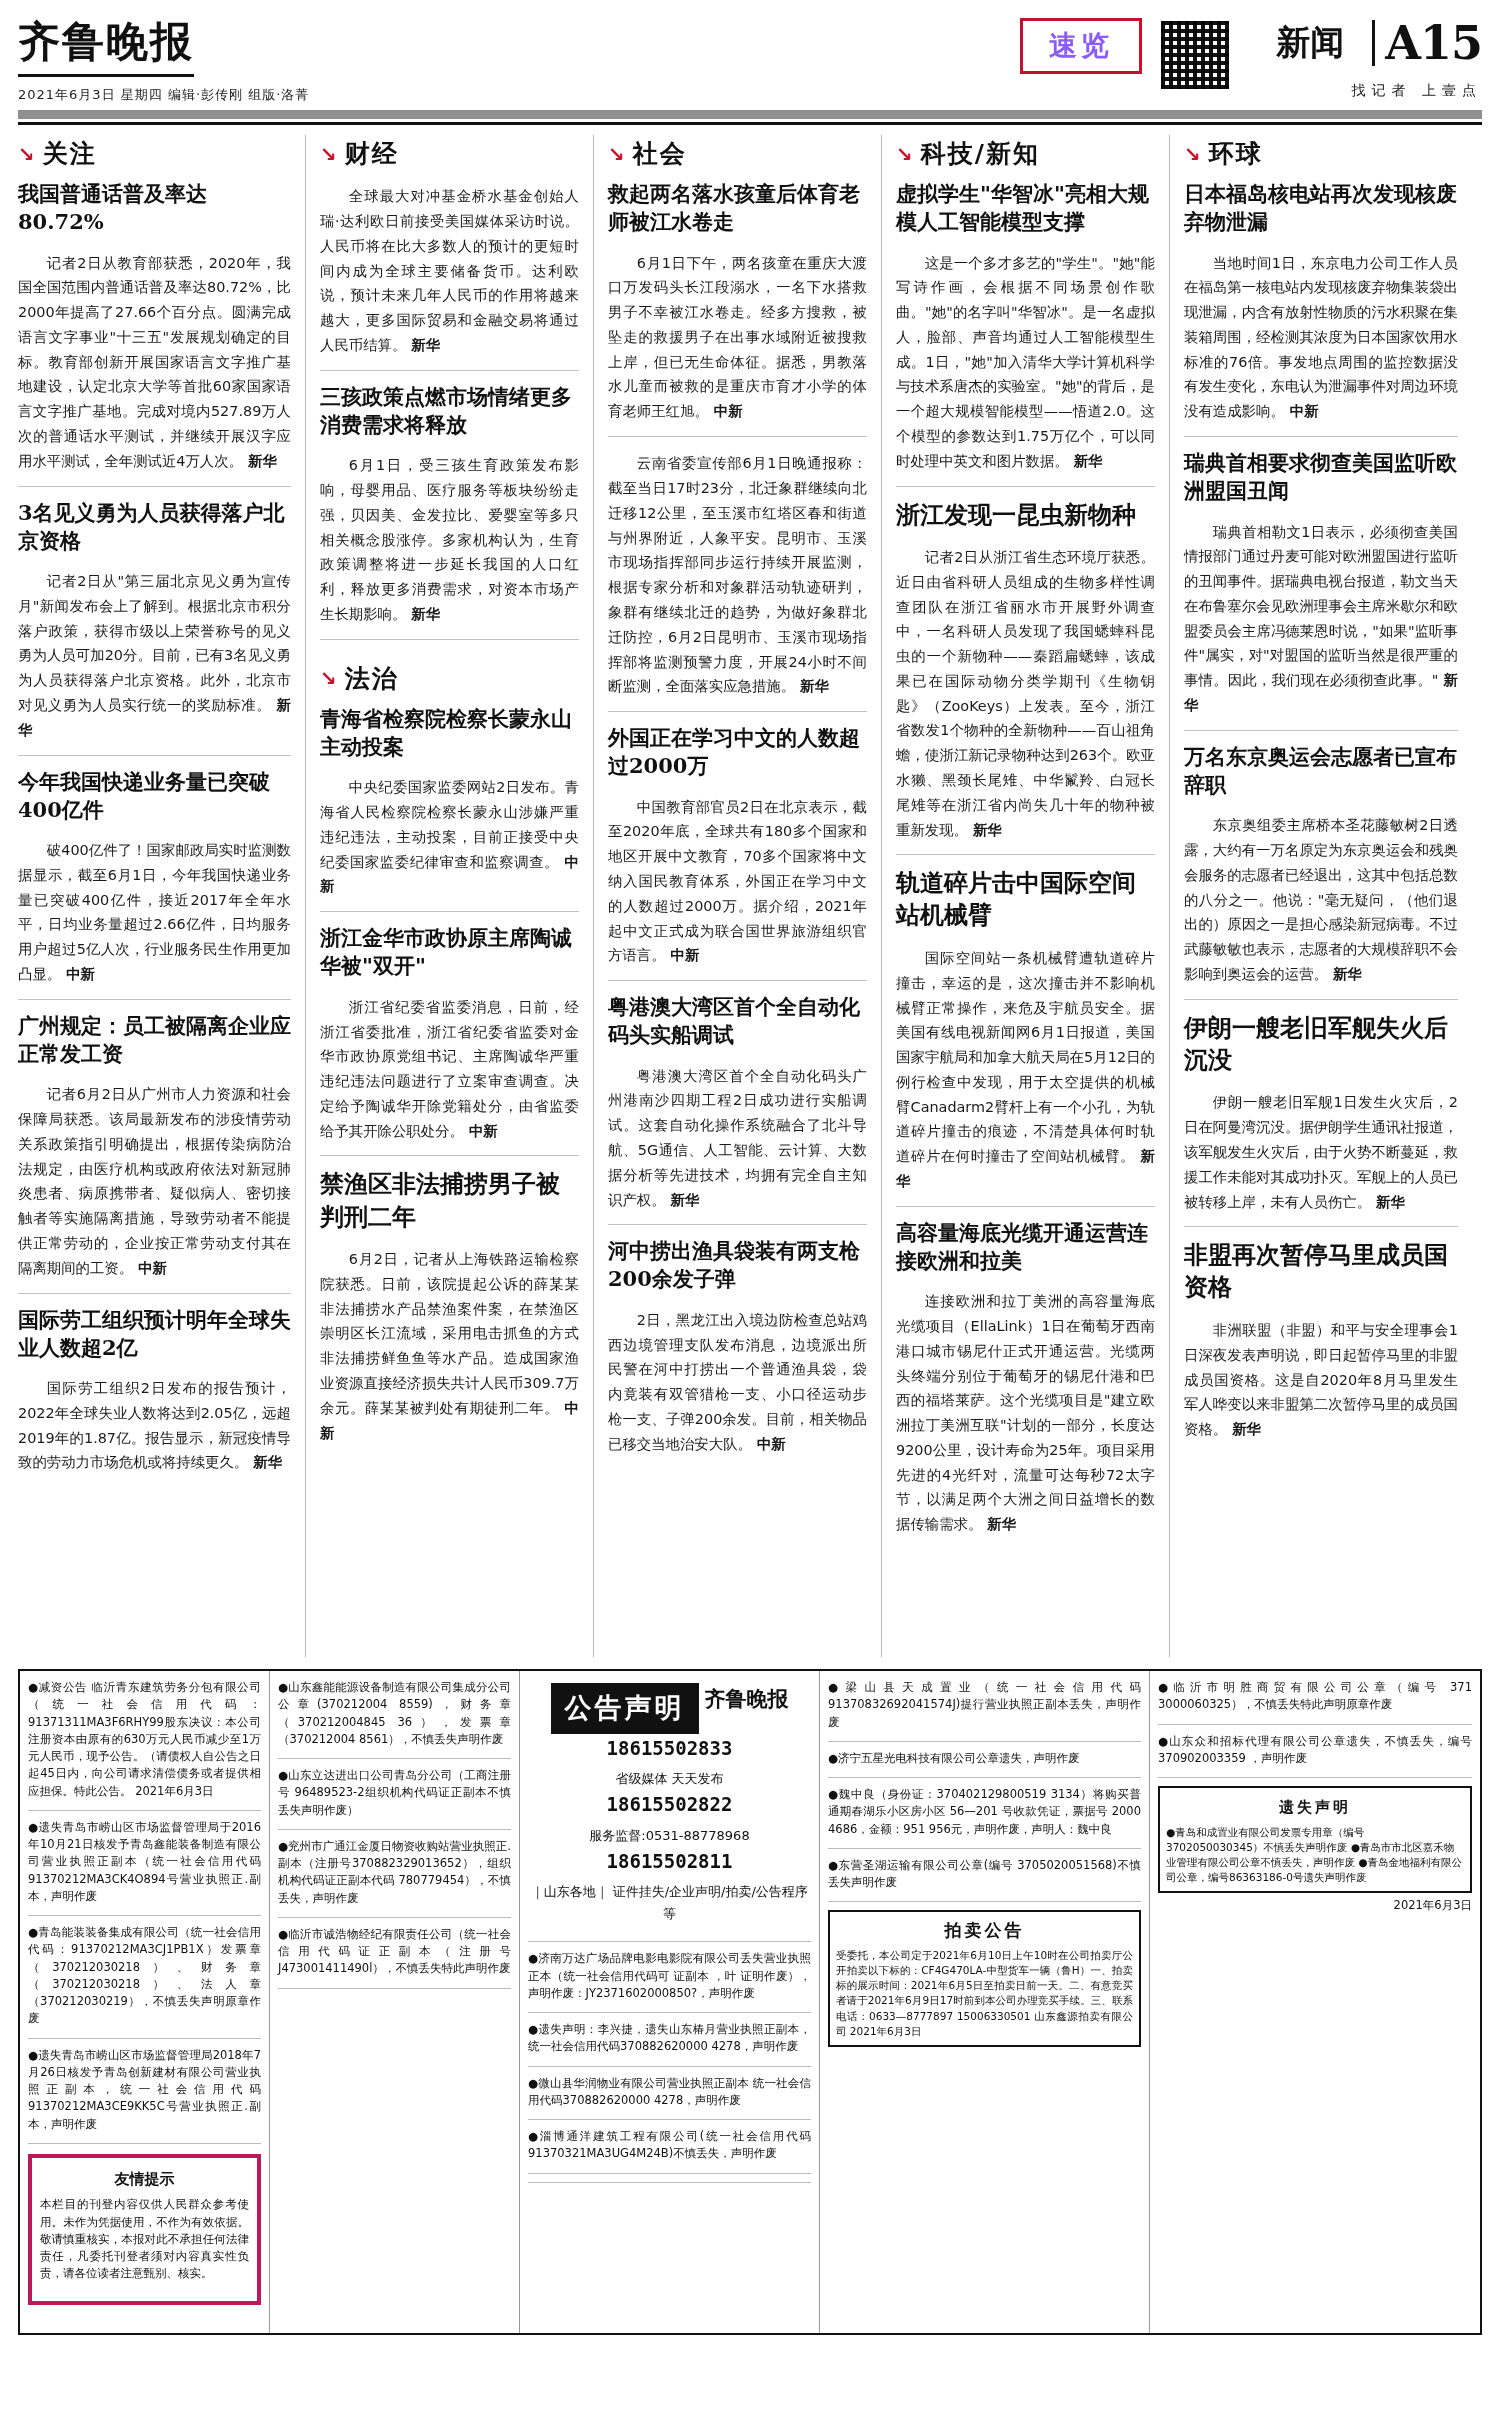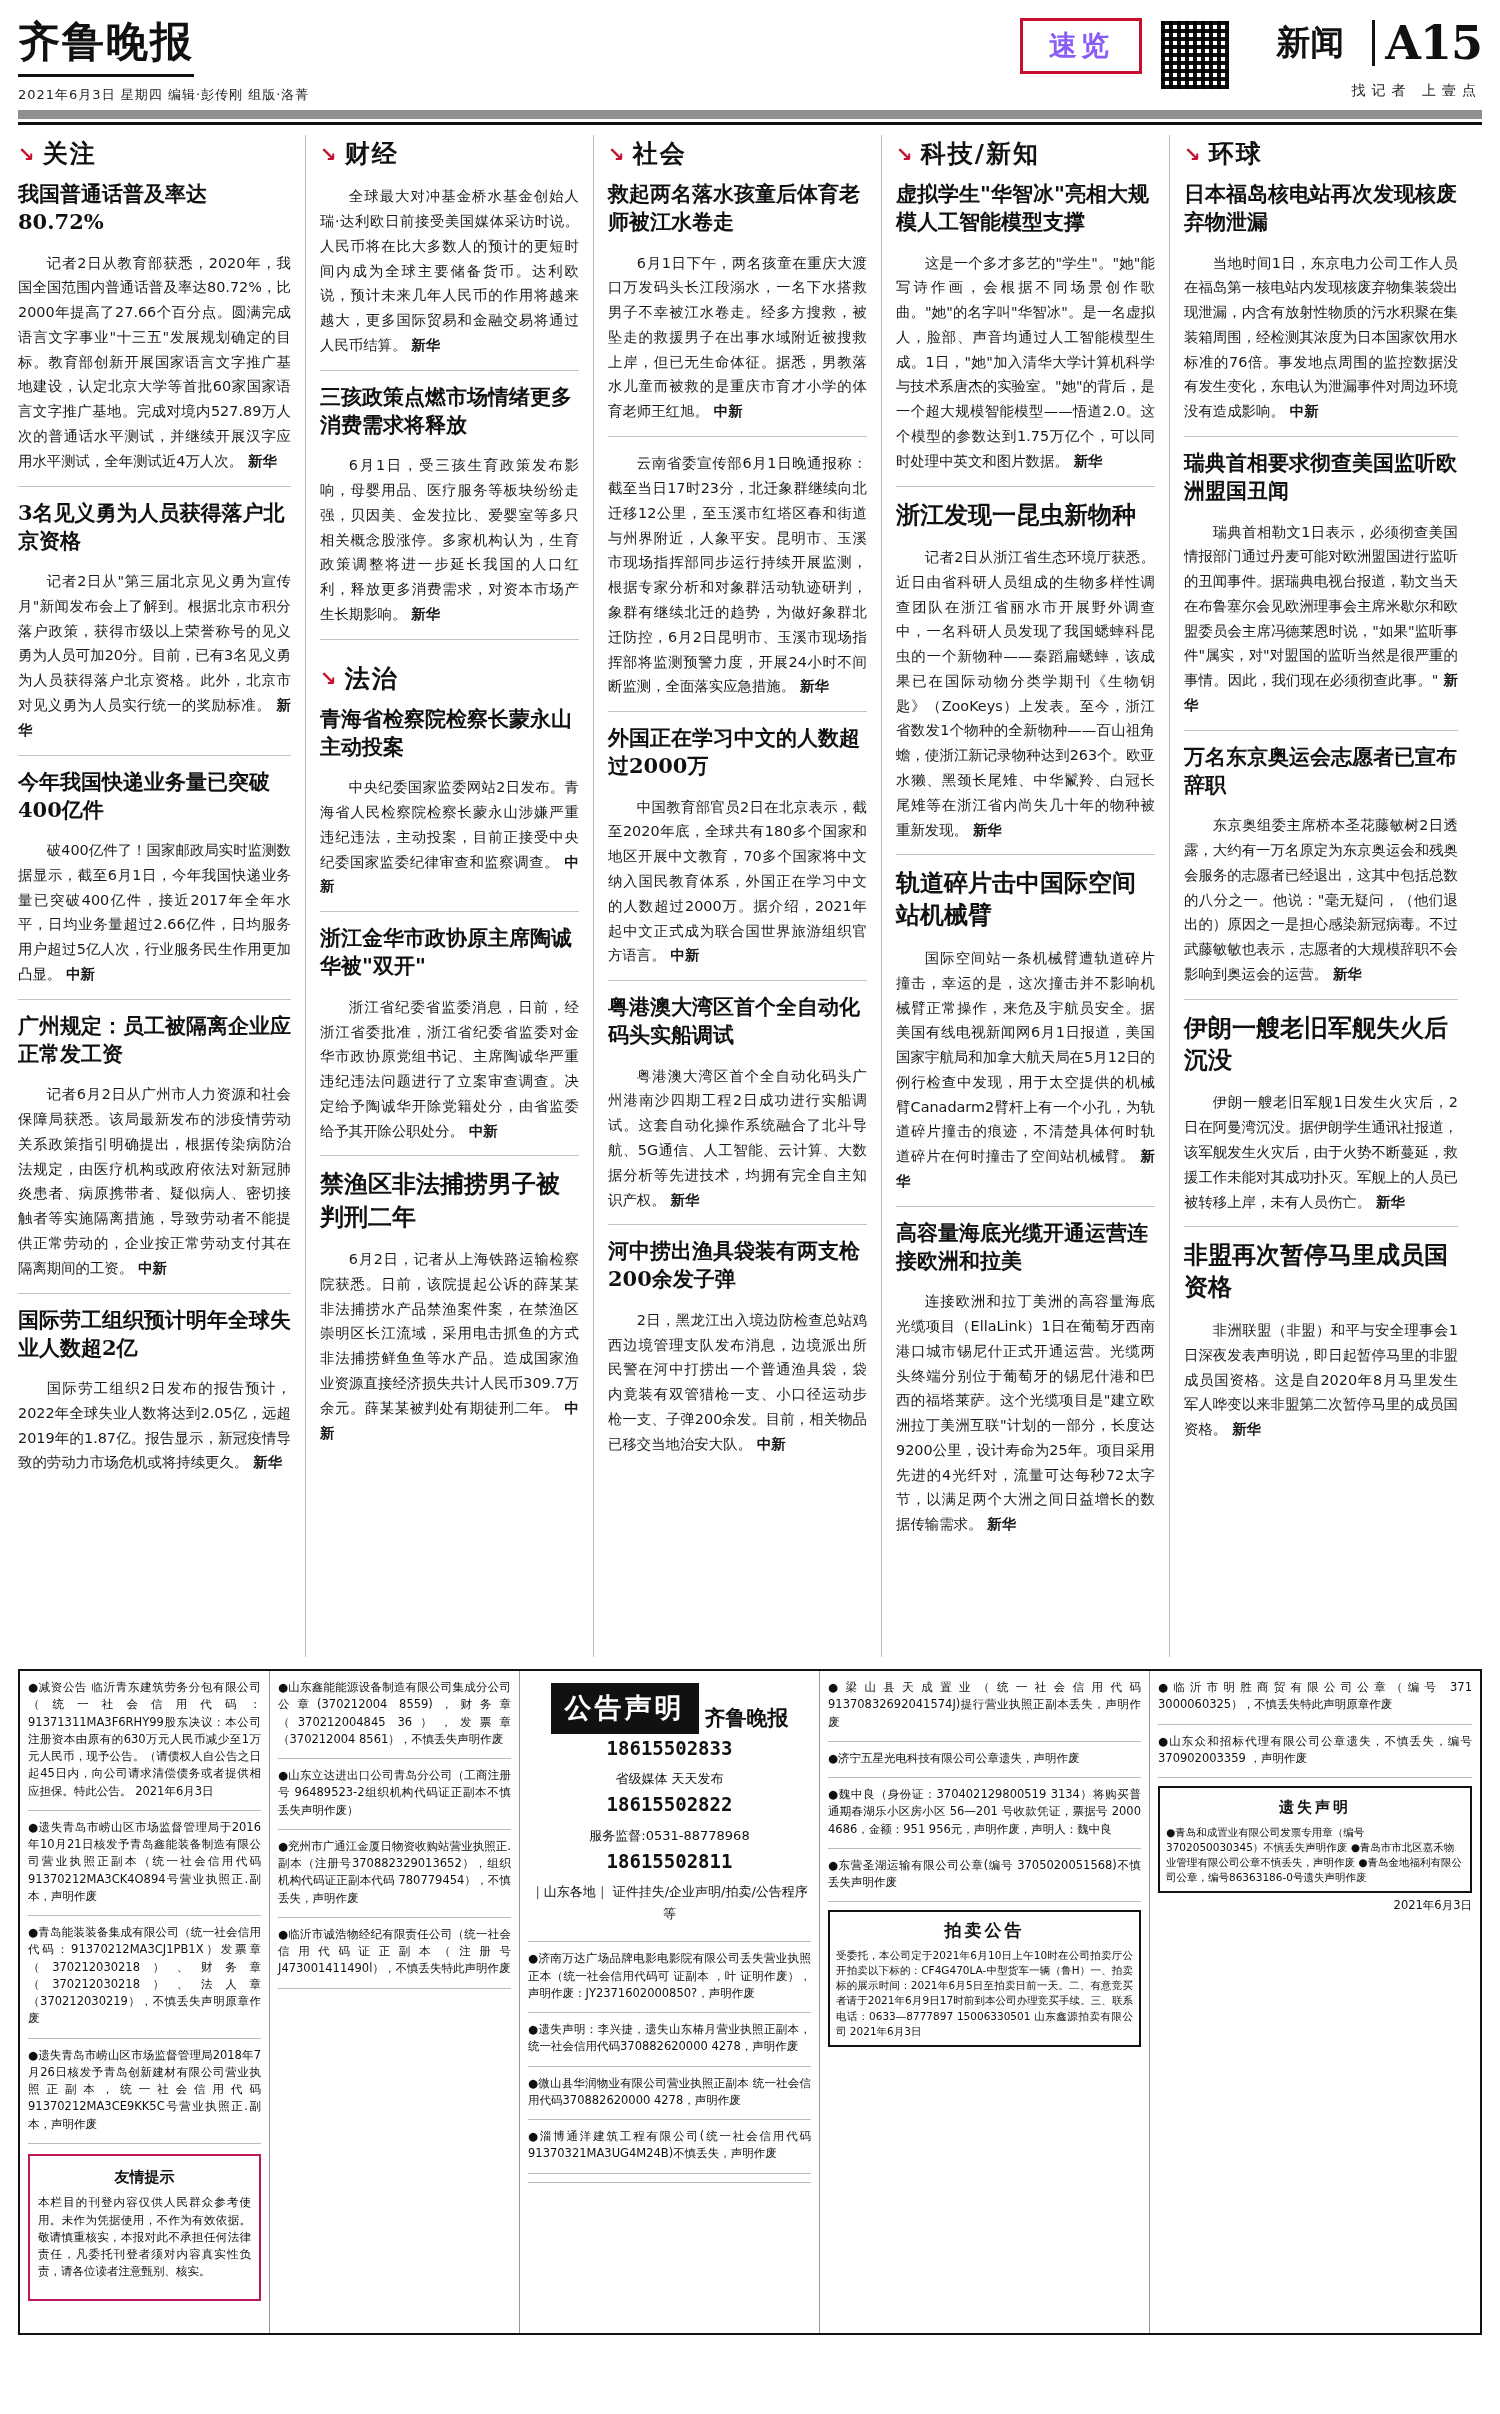--- a/index.html
+++ b/index.html
@@ -73,32 +73,32 @@
   .divider { border-top:1px solid #c2c2c2; margin:12px 0; }
 
   
   .ads-wrap { border:2px solid #111; margin-top:12px; height:666px; display:flex; }
   .ads-col { border-right:1px solid #999; padding:8px 8px; font-size:11.5px; line-height:1.5; }
   .ads-col:last-child { border-right:none; }
   .w1 { width:250px; } .w2 { width:250px; } .w3 { width:300px; } .w4 { width:330px; } .w5 { width:330px; }
   .ad-item { margin-bottom:10px; text-align:justify; }
   .ad-sep { border-top:1px solid #bbb; margin:8px 0; }
 
-  .tips-box { border:2px solid #be185d; padding:8px; margin-top:10px; }
+  .tips-box { border:4px solid #be185d; padding:8px; margin-top:10px; }
   .tips-title { text-align:center; font-weight:bold; font-size:15px; padding:2px 0 6px; }
 
   .gg-banner { text-align:center; padding:4px 0 8px; }
   .gg-title {
     display:inline-block; background:#111; color:#fff; font-weight:bold;
     font-size:27px; letter-spacing:3px; padding:5px 14px;
     font-family:"DejaVu Serif","Liberation Serif",serif;
   }
   .gg-sub { font-size:13px; line-height:1.7; margin-top:6px; }
   .gg-phone { font-family:"DejaVu Sans Mono","Liberation Mono",monospace; font-weight:bold; font-size:19px; }
-  .gg-row { display:flex; align-items:flex-end; gap:6px; justify-content:center; }
+  .gg-row { display:flex; align-items:flex-start; gap:6px; justify-content:center; }
   .paimai-box { border:2px solid #111; margin-top:8px; padding:6px; }
   .paimai-title { text-align:center; font-weight:bold; font-size:17px; letter-spacing:3px; padding-bottom:4px; }
   .paimai-body { font-size:10.5px; line-height:1.45; text-align:justify; }
 
   .yishi-box { border:2px solid #111; padding:6px; margin-top:6px; }
   .yishi-title { text-align:center; font-weight:bold; font-size:15px; letter-spacing:3px; padding:2px 0 6px; }
   .two-mini { display:flex; gap:6px; }
   .two-mini > div { flex:1; font-size:10.5px; line-height:1.45; }
 
   .date-line { text-align:right; font-size:11.5px; margin-top:4px; }

